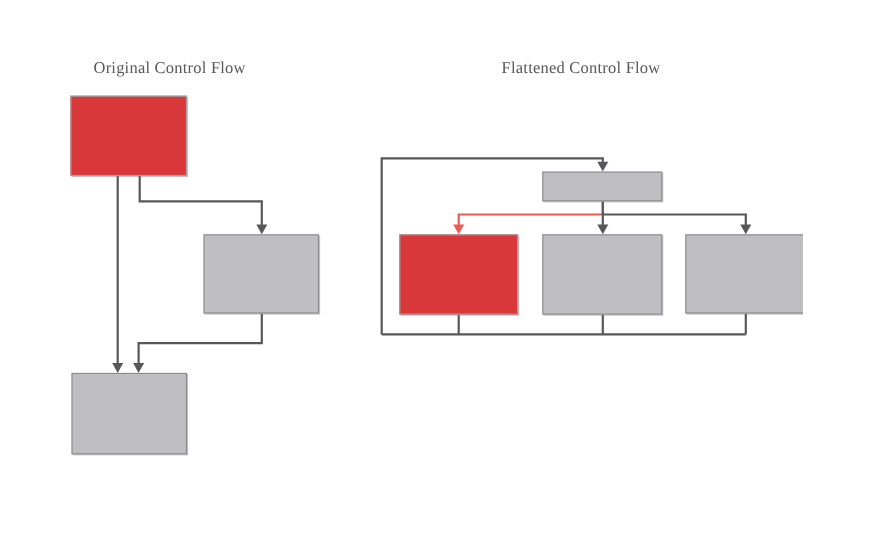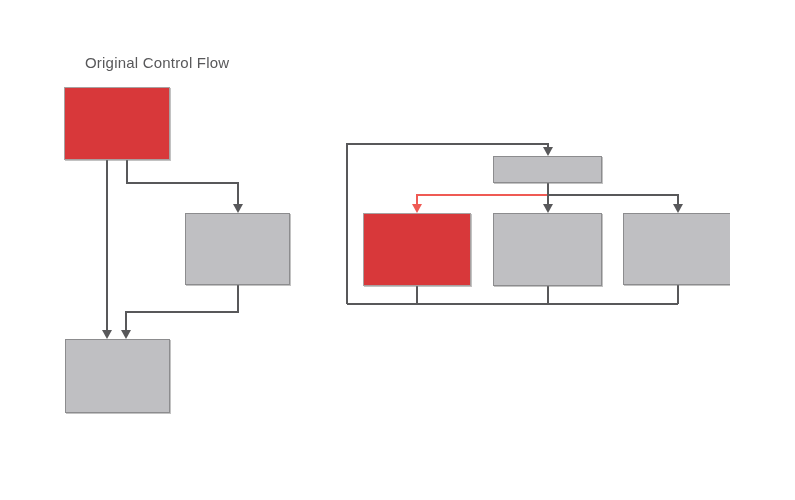--- a/index.html
+++ b/index.html
@@ -5,21 +5,21 @@
   html, body {
     margin: 0;
     padding: 0;
     background: #ffffff;
   }
   #canvas {
     position: relative;
     width: 730px;
     height: 500px;
     background: #ffffff;
-    font-family: Liberation Sans, sans-serif;
+    font-family: Liberation Serif, serif;
     overflow: hidden;
   }
   .panel-title {
     position: absolute;
     font-size: 15px;
     color: #58585a;
     letter-spacing: 0.2px;
     white-space: nowrap;
     font-weight: 400;
   }
@@ -55,20 +55,21 @@
   .head      { fill: #58585a; }
   .head-red  { fill: #ef5a54; }
 </style>
 </head>
 <body>
 
 <div id="canvas">
 
   <div class="panel-title" id="title-original">Original Control Flow</div>
 
+  <div class="panel-title" id="title-flattened">Flattened Control Flow</div>
 
   <svg id="wires" viewBox="0 0 795 500">
 
     <g>
       <path class="wire" d="M107,160 L107,332"></path>
       <polygon class="head" points="107,339 102,330 112,330"></polygon>
     </g>
 
     <g>
       <path class="wire" d="M127,160 L127,183 L238,183 L238,206"></path>

